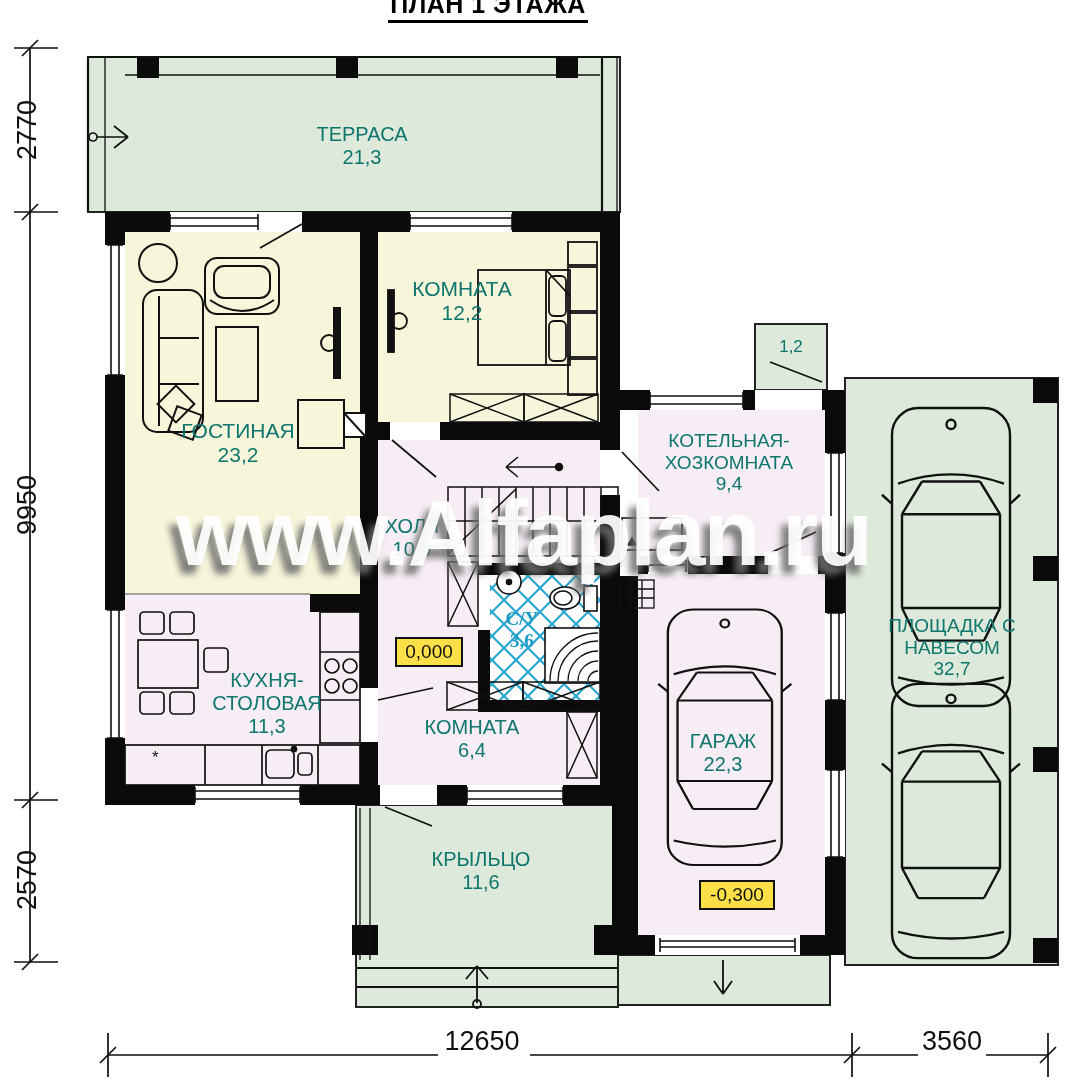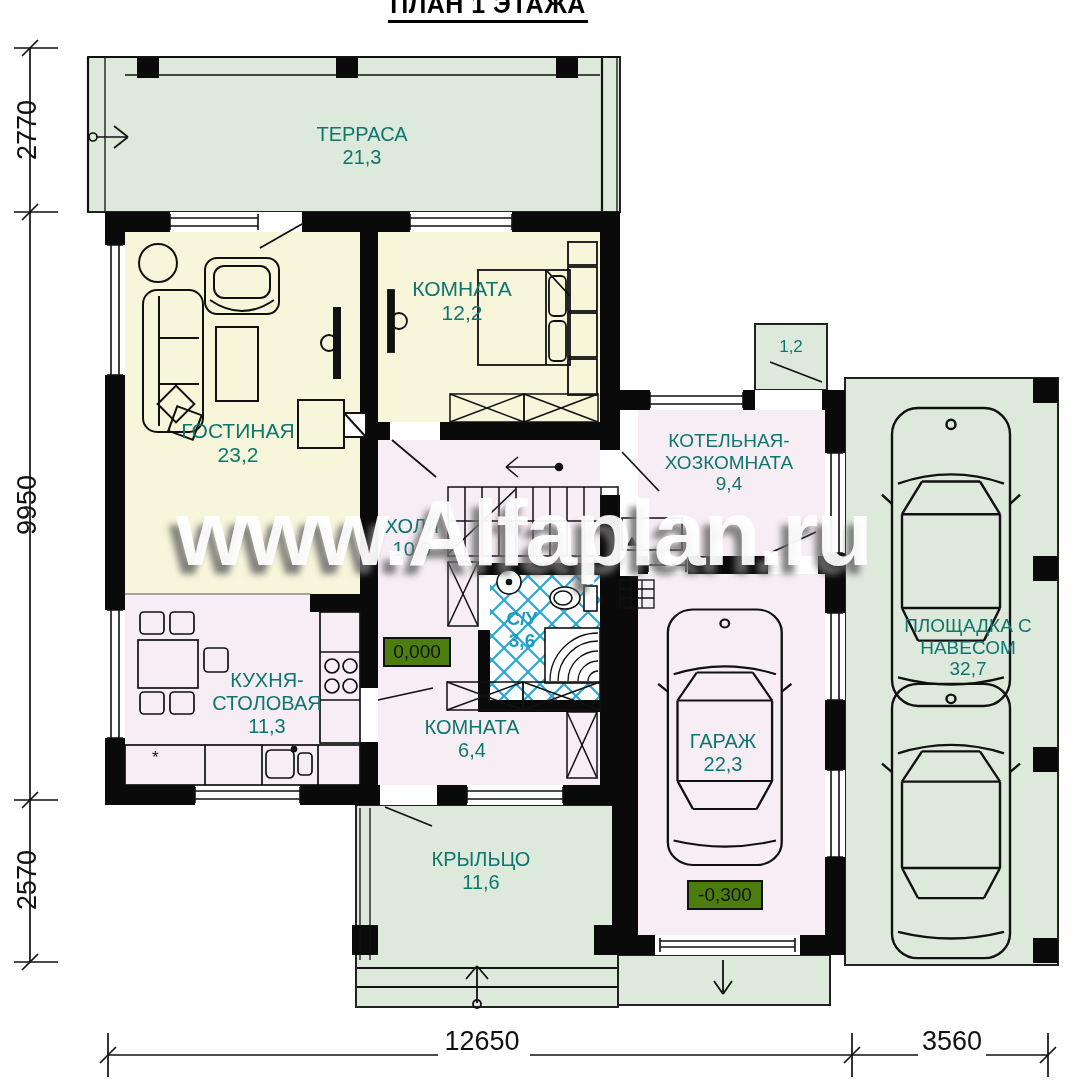--- a/index.html
+++ b/index.html
@@ -8,25 +8,25 @@
   .canvas svg{position:absolute;left:0;top:0;}
   .plan-title{position:absolute;left:388px;top:-10px;width:200px;text-align:center;
               font-weight:bold;font-size:25px;letter-spacing:.5px;color:#000;
               border-bottom:3px solid #000;padding-bottom:1px;}
   .room-label{position:absolute;transform:translate(-50%,-50%);text-align:center;
               line-height:1.14;font-size:20px;color:#0f766e;z-index:4;}
   .room-label .rname{display:block;}
   .room-label .rarea{display:block;}
   .lbl-boiler{width:170px;font-size:19px;}
   .lbl-kitchen{width:132px;}
-  .lbl-carport{width:222px;font-size:19px;margin-left:16px;}
-  .lbl-bath{color:#1a9bc6;font-size:19px;font-weight:bold;}
+  .lbl-carport{width:222px;font-size:19px;}
+  .lbl-bath{color:#1a9bc6;font-size:19px;font-weight:bold;font-family:Liberation Serif, serif;}
   .lbl-stoop{font-size:17px;}
-  .elev{position:absolute;background:#4d7c0f;border:2px solid #111;font-size:19px;
-        display:flex;align-items:center;justify-content:center;z-index:4;}
+  .elev{position:absolute;background:#fde047;border:2px solid #111;font-size:19px;
+        display:flex;align-items:center;justify-content:center;z-index:4;margin-left:12px;}
   .dim{position:absolute;font-size:27px;color:#111;transform:translate(-50%,-50%);
        white-space:nowrap;z-index:4;}
   .dim-v{transform:translate(-50%,-50%) rotate(-90deg);}
   .watermark{position:absolute;left:128px;top:480px;font-size:93px;font-weight:bold;
              color:rgba(255,255,255,.93);letter-spacing:-2px;white-space:nowrap;z-index:9;
              text-shadow:-7px 9px 6px rgba(108,108,108,.85);margin-left:48px;}
   .kstar{position:absolute;left:152px;top:748px;font-size:17px;z-index:4;}
 </style>
 </head>
 <body>

